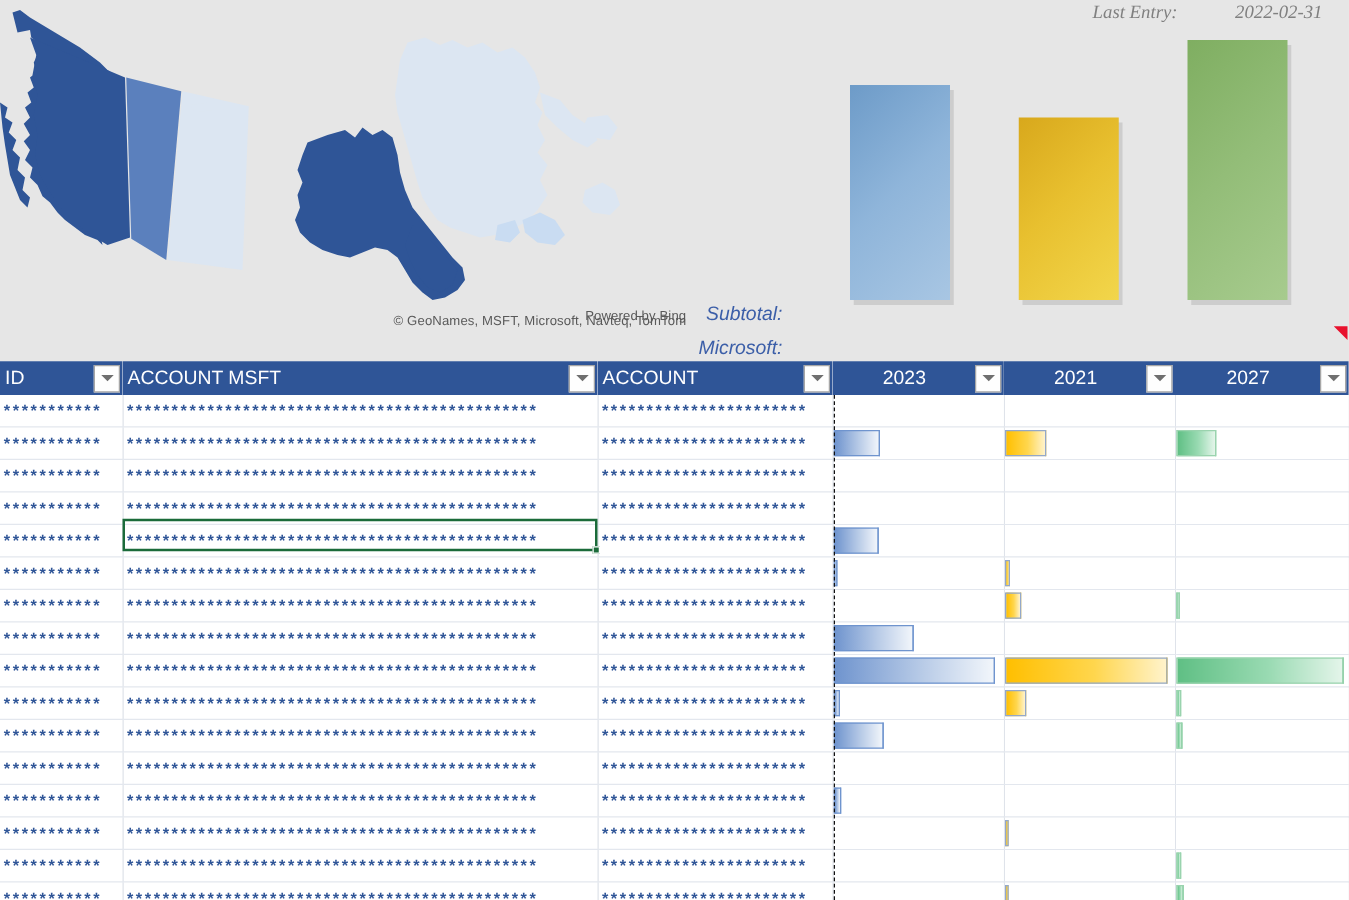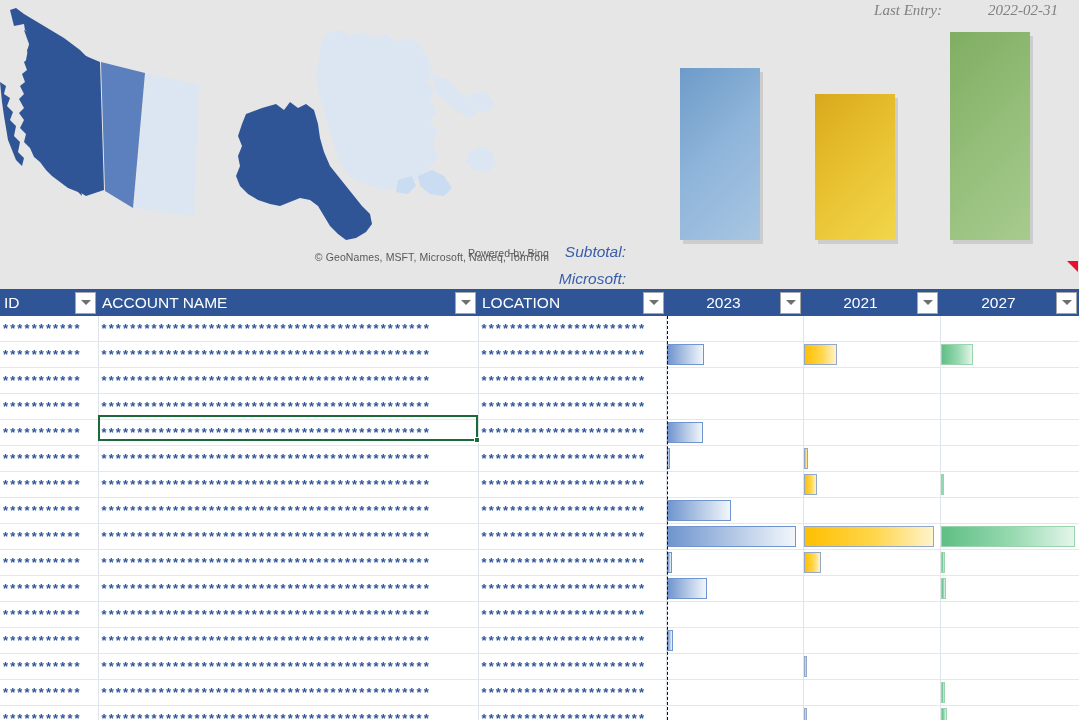--- a/index.html
+++ b/index.html
@@ -206,29 +206,29 @@
             <th class="left-hdr">
               <div class="hdr-inner">
                 <span>ID</span>
               </div>
               <div class="filter-btn">
                 <div class="caret"></div>
               </div>
             </th>
             <th class="left-hdr">
               <div class="hdr-inner">
-                <span>ACCOUNT NAME</span>
+                <span>ACCOUNT MSFT</span>
               </div>
               <div class="filter-btn">
                 <div class="caret"></div>
               </div>
             </th>
             <th class="left-hdr">
               <div class="hdr-inner">
-                <span>LOCATION</span>
+                <span>ACCOUNT</span>
               </div>
               <div class="filter-btn">
                 <div class="caret"></div>
               </div>
             </th>
             <th class="center-hdr">
               <div class="hdr-inner">
                 <span>2023</span>
               </div>
               <div class="filter-btn">

